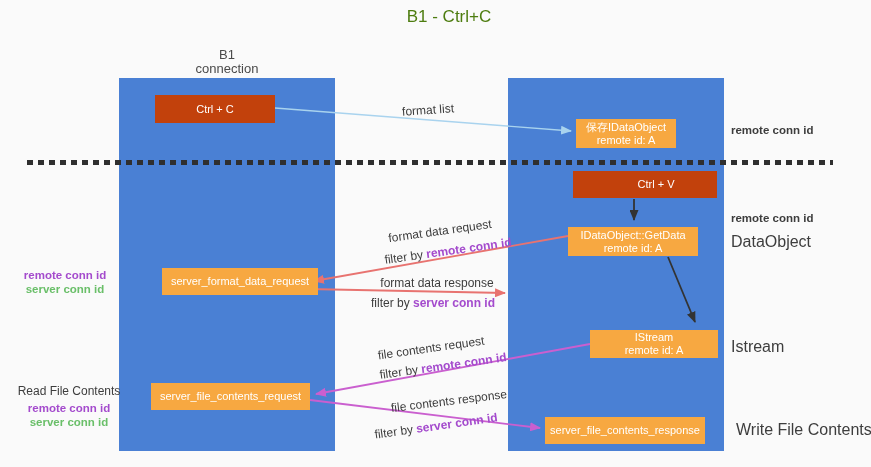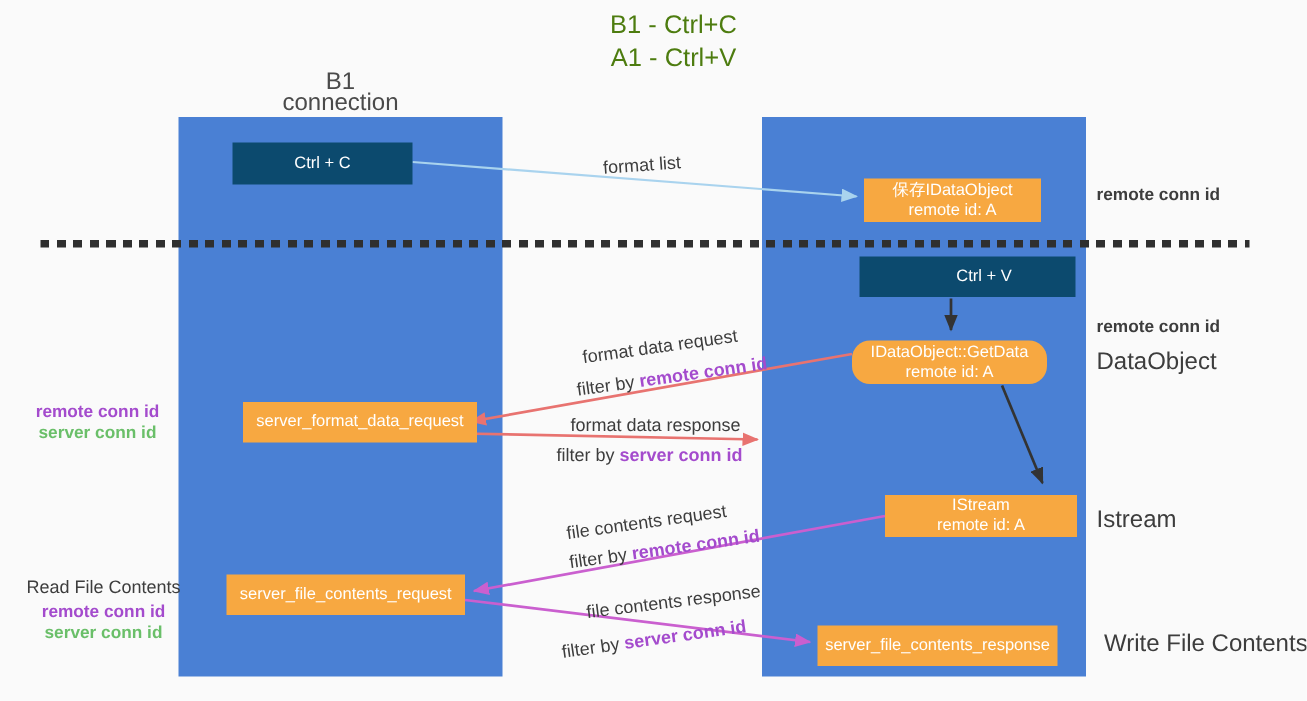--- a/index.html
+++ b/index.html
@@ -7,33 +7,33 @@
     position:relative; width:871px; height:467px;
     background:#fafafa; overflow:hidden;
     font-family:"Liberation Sans", sans-serif;
   }
   .title{
     position:absolute; left:249px; top:6px; width:400px;
     text-align:center; font-size:17px; line-height:22px; color:#4d7c0f;
   }
   .hdr{
     position:absolute; top:48px; text-align:center;
-    font-size:16px; line-height:14px; color:#4a4a4a;
+    font-size:13px; line-height:14px; color:#4a4a4a;
   }
   .lifeline{
     position:absolute; top:78px; width:216px; height:373px;
     background:#4a80d4;
   }
   .box{
     position:absolute; display:flex; flex-direction:column;
     align-items:center; justify-content:center;
     color:#ffffff; font-size:11px; line-height:13px; text-align:center;
     white-space:nowrap;
   }
-  .green{background:#0c4a6e;}
+  .green{background:#c2410c;}
   .orange{background:#f7a841;}
   .divider{
     position:absolute; left:27px; top:160px; width:806px; height:5px;
     background:repeating-linear-gradient(90deg,#2f2f2f 0 6px,transparent 6px 11px);
   }
   .arrows{position:absolute; left:0; top:0; pointer-events:none;}
   .lbl{
     position:absolute; font-size:12px; color:#3d3d3d;
     white-space:nowrap; transform:translate(-50%,-50%);
   }
@@ -48,21 +48,20 @@
   }
   .sidegrp{position:absolute; text-align:center; font-size:12px; line-height:14px;}
 </style>
 </head>
 <body>
 
 <div class="canvas">
 
   <div class="title">
     <div>B1 - Ctrl+C</div>
-    <div>A1 - Ctrl+V</div>
   </div>
 
   <div class="hdr" style="left:152px; width:150px;">
     <div>B1</div>
     <div>connection</div>
   </div>
 
   <div class="lifeline" style="left:119px;"></div>
   <div class="lifeline" style="left:508px;"></div>
 
@@ -89,30 +88,30 @@
     <line x1="568" y1="236" x2="314" y2="281" stroke="#e87370" stroke-width="1.8" marker-end="url(#mred)"></line>
     <line x1="308" y1="289" x2="505" y2="293" stroke="#e87370" stroke-width="1.8" marker-end="url(#mred)"></line>
     <line x1="590" y1="344" x2="316" y2="394" stroke="#ca5fcf" stroke-width="1.8" marker-end="url(#mmag)"></line>
     <line x1="310" y1="400" x2="540" y2="428" stroke="#ca5fcf" stroke-width="1.8" marker-end="url(#mmag)"></line>
   </svg>
 
   <div class="box green" style="left:155px; top:95px; width:120px; height:28px;">
     <span>Ctrl + C</span>
   </div>
 
-  <div class="box orange" style="left:576px; top:119px; width:118px; height:29px;">
+  <div class="box orange" style="left:576px; top:119px; width:100px; height:29px;">
     <span>保存IDataObject</span>
     <span>remote id: A</span>
   </div>
 
   <div class="box green" style="left:573px; top:171px; width:122px; height:27px;padding-left:22px;">
     <span>Ctrl + V</span>
   </div>
 
-  <div class="box orange" style="left:568px; top:227px; width:130px; height:29px;border-radius:12px;">
+  <div class="box orange" style="left:568px; top:227px; width:130px; height:29px;">
     <span>IDataObject::GetData</span>
     <span>remote id: A</span>
   </div>
 
   <div class="box orange" style="left:152px; top:268px; width:156px; height:27px;margin-left:10px;">
     <span>server_format_data_request</span>
   </div>
 
 
   <div class="box orange" style="left:590px; top:330px; width:128px; height:28px;">

